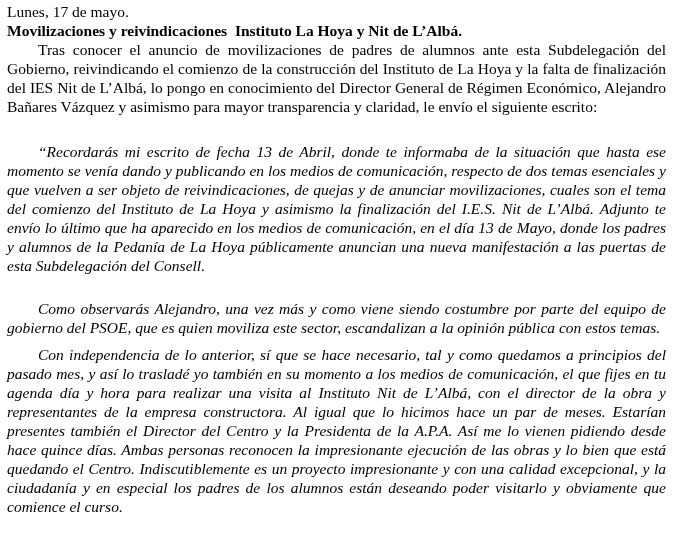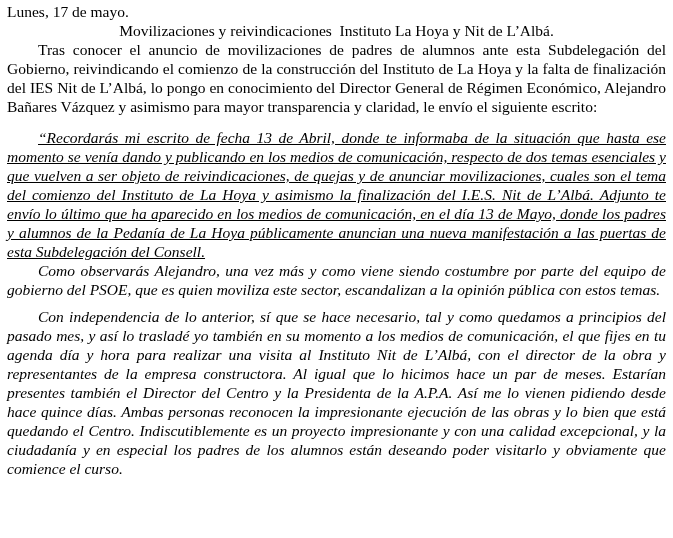--- a/index.html
+++ b/index.html
@@ -19,33 +19,32 @@
     width: 673px;
     height: 428px;
     padding: 2px 7px 0 7px;
     font-size: 15.5px;
     line-height: 19px;
   }
   .line {
     margin: 0;
   }
   .heading {
-    font-weight: normal;
-    text-align: center;
+    font-weight: bold;
   }
   .para {
     margin: 0;
     text-align: justify;
     text-indent: 31px;
   }
   .quote {
     font-style: italic;
   }
-  .gap-p2 { margin-top: 12px; text-decoration: underline; }
-  .gap-p3 { margin-top: 0; }
+  .gap-p2 { margin-top: 26px; }
+  .gap-p3 { margin-top: 24px; }
   .gap-p4 { margin-top: 8px; }
 </style>
 </head>
 <body>
 
 <div class="page">
   <div class="line">Lunes, 17 de mayo.</div>
   <div class="line heading">Movilizaciones y reivindicaciones&nbsp; Instituto La Hoya y Nit de L’Albá.</div>
   <p class="para">Tras conocer el anuncio de movilizaciones de padres de alumnos ante esta Subdelegación del Gobierno, reivindicando el comienzo de la construcción del Instituto de La Hoya y la falta de finalización del IES Nit de L’Albá, lo pongo en conocimiento del Director General de Régimen Económico, Alejandro Bañares Vázquez y asimismo para mayor transparencia y claridad, le envío el siguiente escrito:</p>
   <p class="para quote gap-p2">“Recordarás mi escrito de fecha 13 de Abril, donde te informaba de la situación que hasta ese momento se venía dando y publicando en los medios de comunicación, respecto de dos temas esenciales y que vuelven a ser objeto de reivindicaciones, de quejas y de anunciar movilizaciones, cuales son el tema del comienzo del Instituto de La Hoya y asimismo la finalización del I.E.S. Nit de L’Albá. Adjunto te envío lo último que ha aparecido en los medios de comunicación, en el día 13 de Mayo, donde los padres y alumnos de la Pedanía de La Hoya públicamente anuncian una nueva manifestación a las puertas de esta Subdelegación del Consell.</p>

